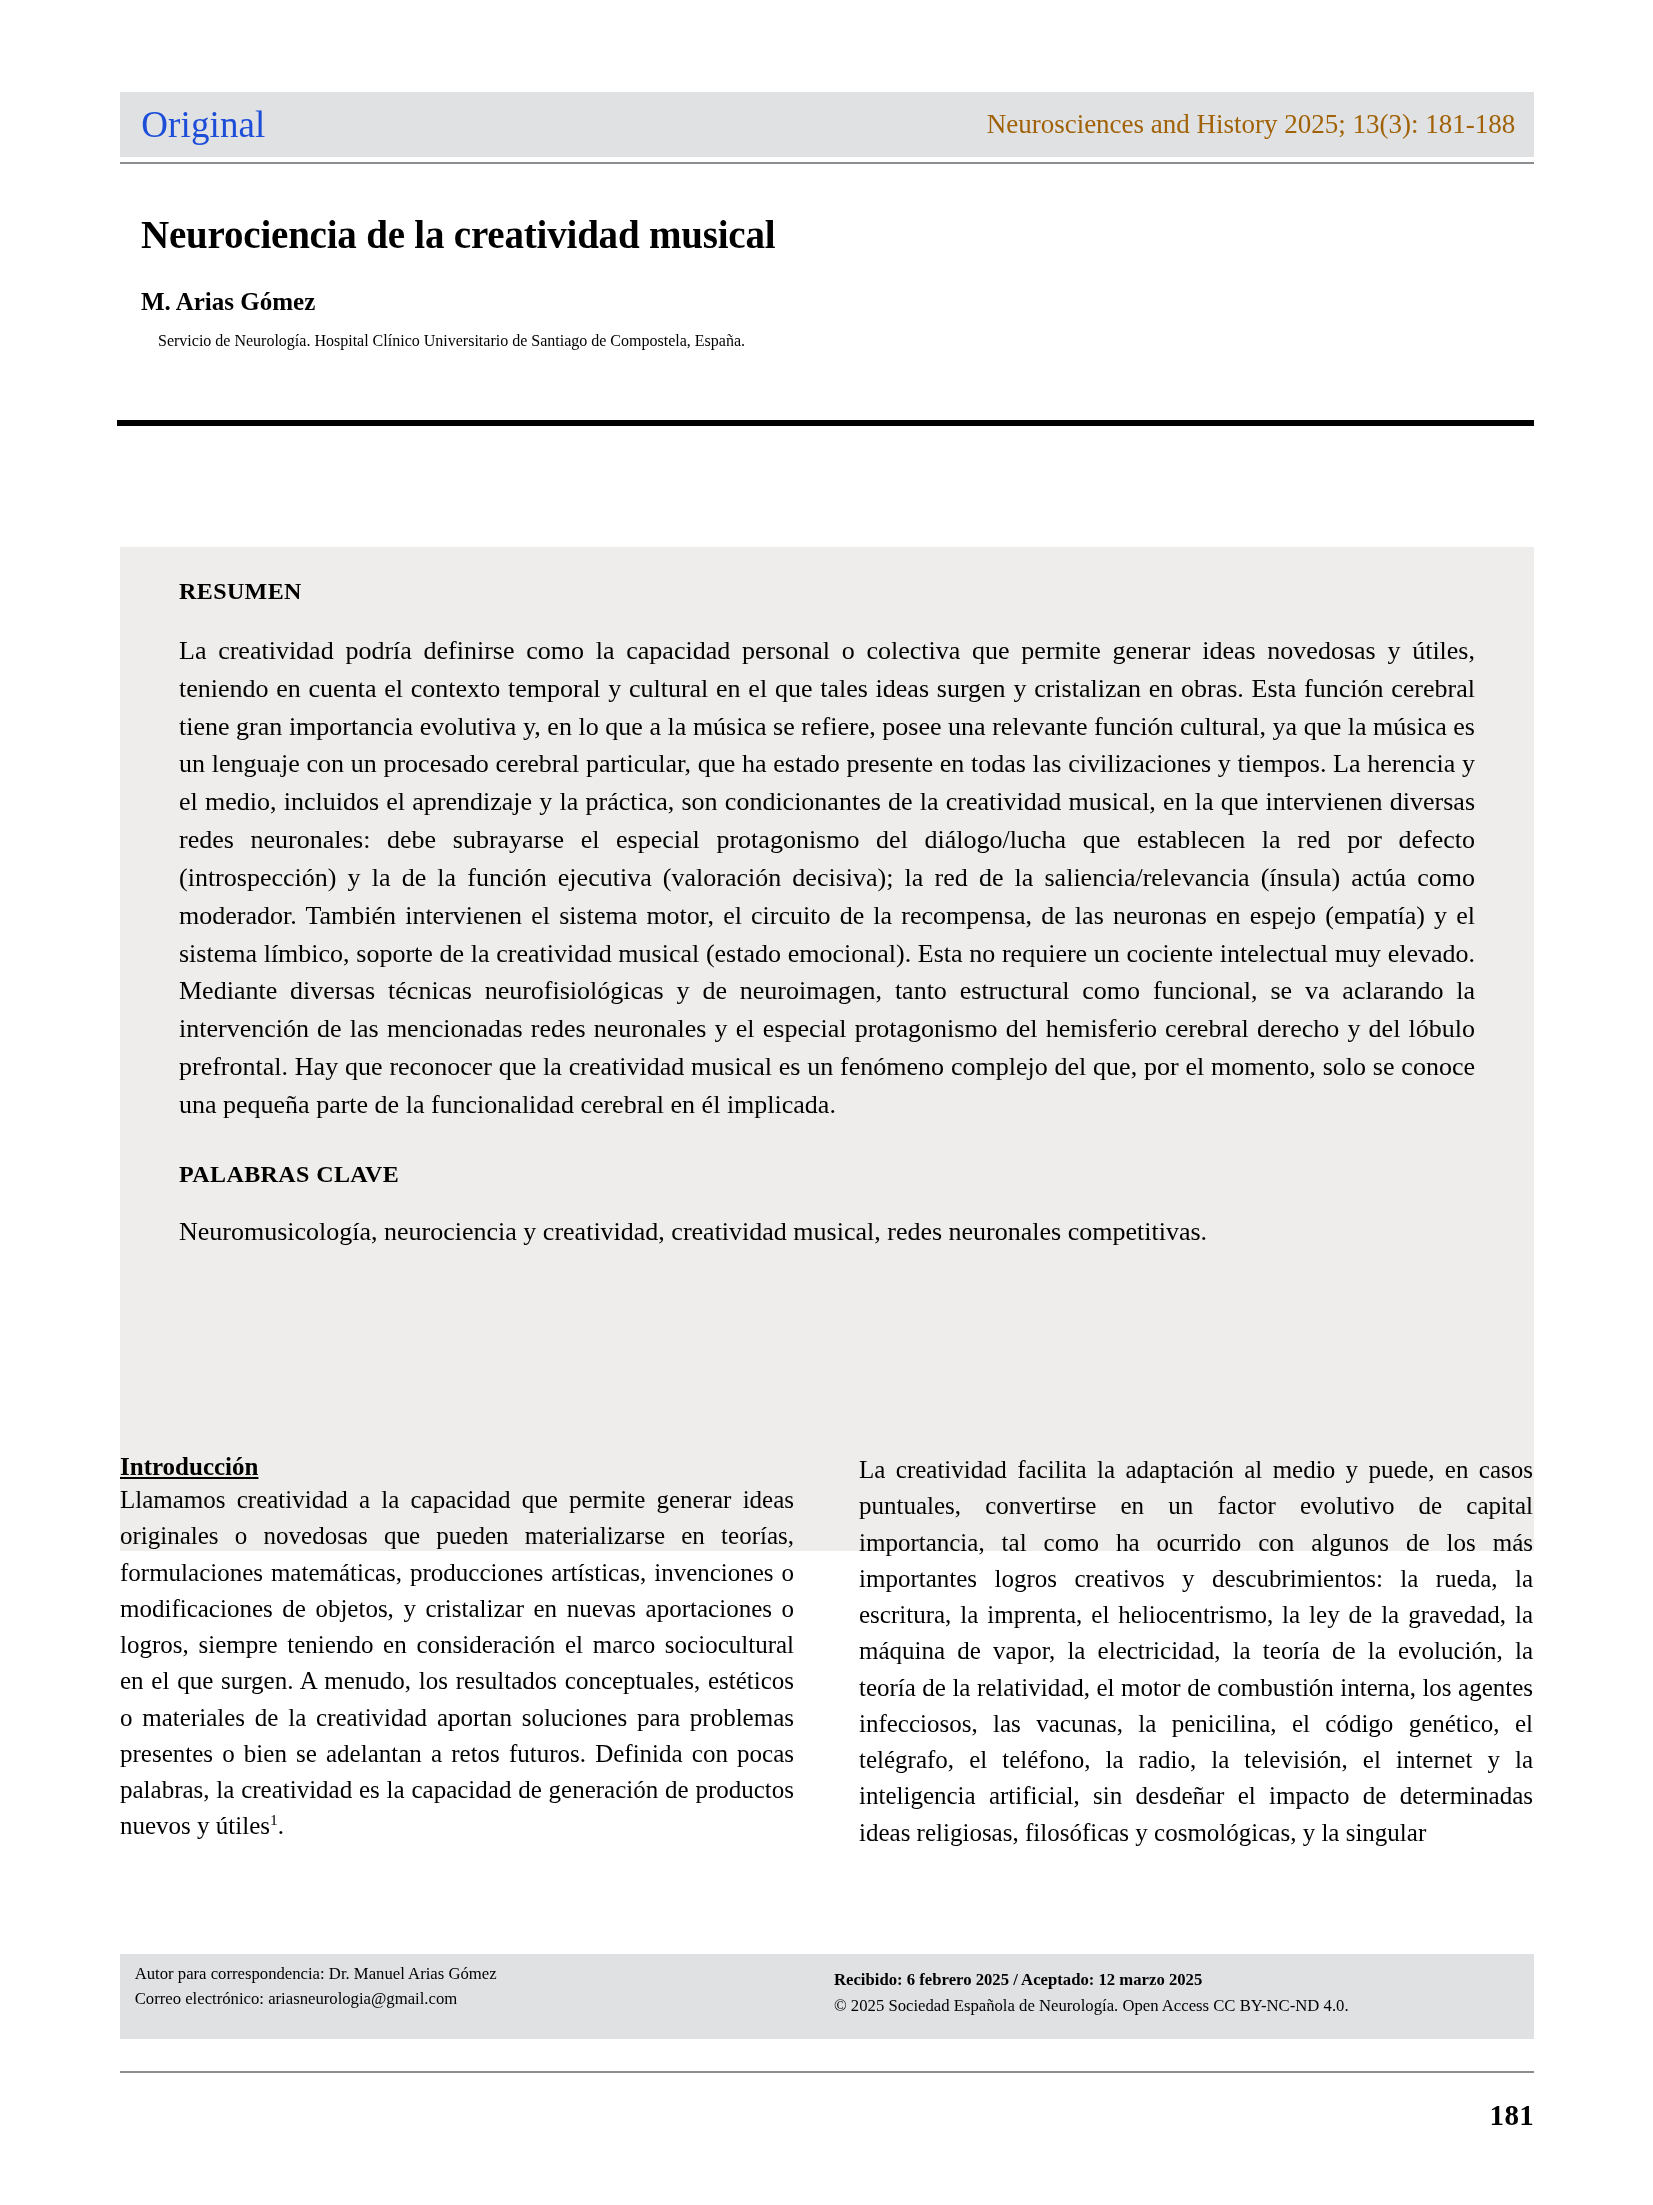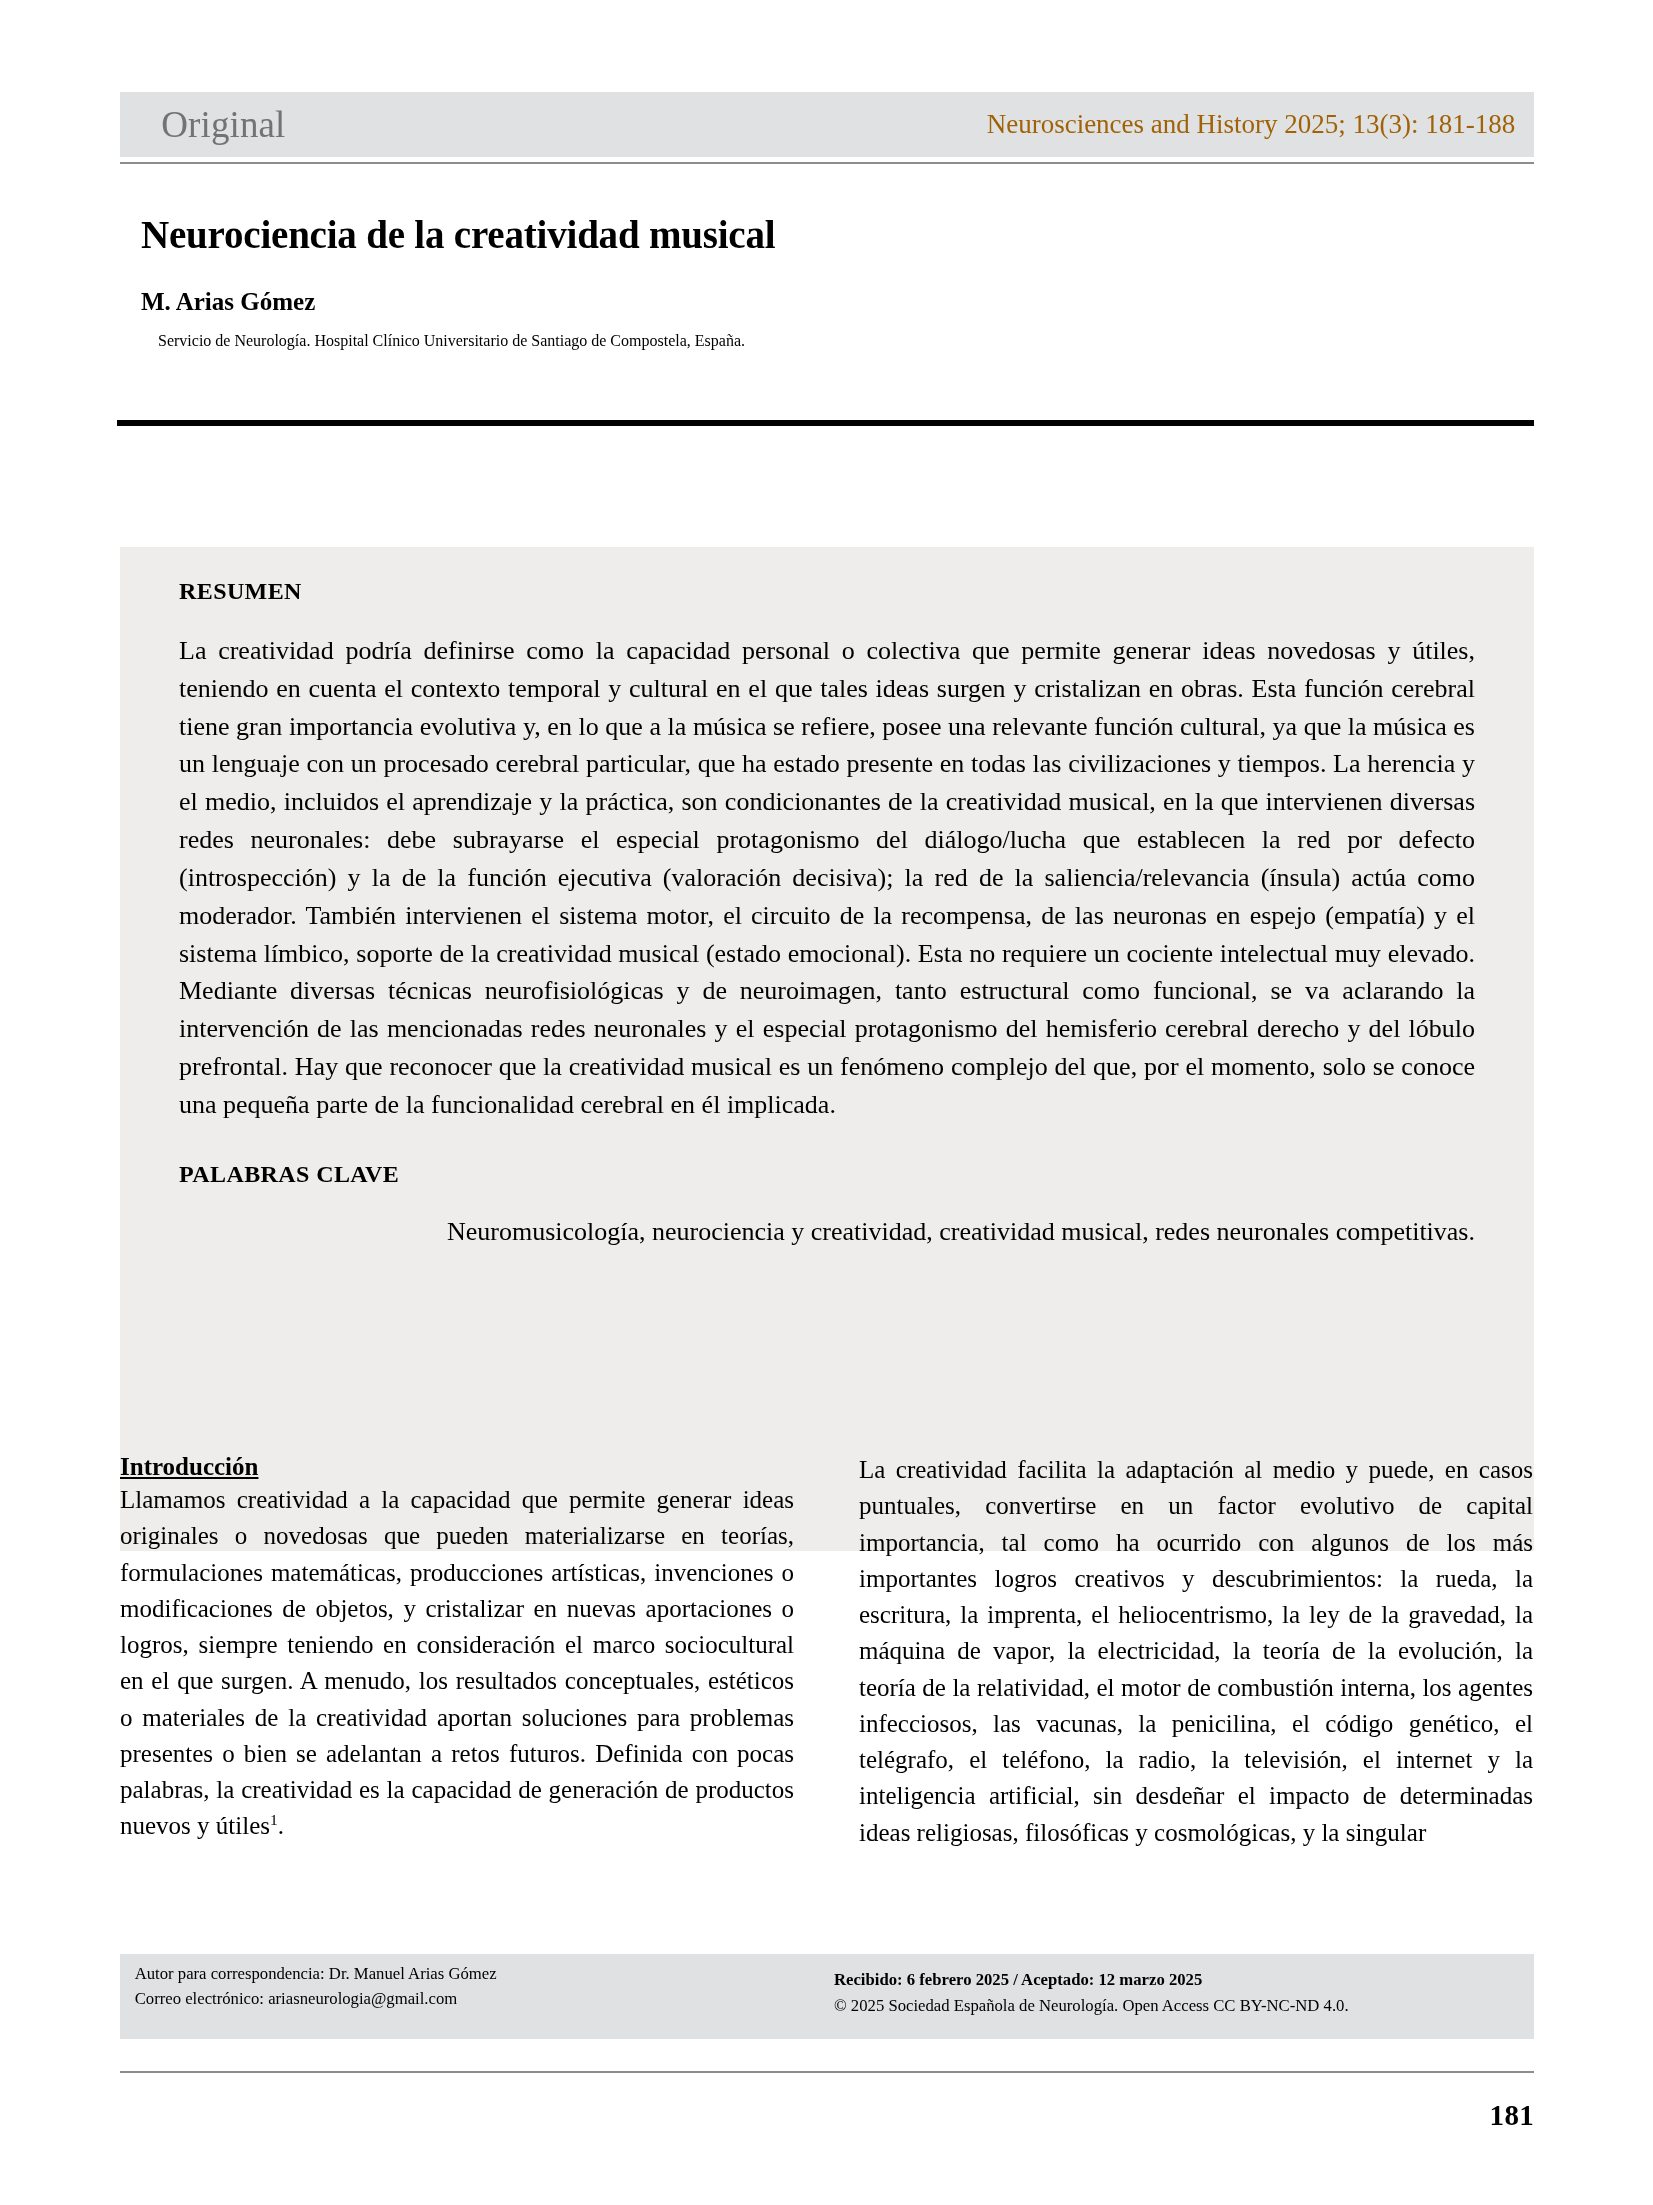--- a/index.html
+++ b/index.html
@@ -31,25 +31,24 @@
     width: 1414px;
     height: 65px;
     background: #dfe1e3;
     display: flex;
     align-items: center;
     justify-content: space-between;
     box-sizing: border-box;
     padding: 0 18.7px 0 21.3px;
   }
   .header-kicker {
-    color: #737373;
+    color: #1d4ed8;
     font-size: 37px;
     line-height: 1;
     letter-spacing: 0.1px;
-    margin-left: 20px;
   }
   .header-citation {
     color: #a16207;
     font-size: 27px;
     line-height: 1;
     white-space: nowrap;
   }
   .header-rule {
     position: absolute;
     left: 120px;
@@ -123,21 +122,20 @@
     hyphens: auto;
   }
   .abs-heading.kw {
     margin-top: 37px;
     margin-bottom: 25px;
   }
   .abs-keywords {
     font-size: 26px;
     line-height: 1.45;
     margin: 0;
-    text-align: right;
   }
 
   
   .col {
     position: absolute;
     top: 1452px;
     width: 674px;
     font-size: 25px;
     line-height: 1.45;
     text-align: justify;

